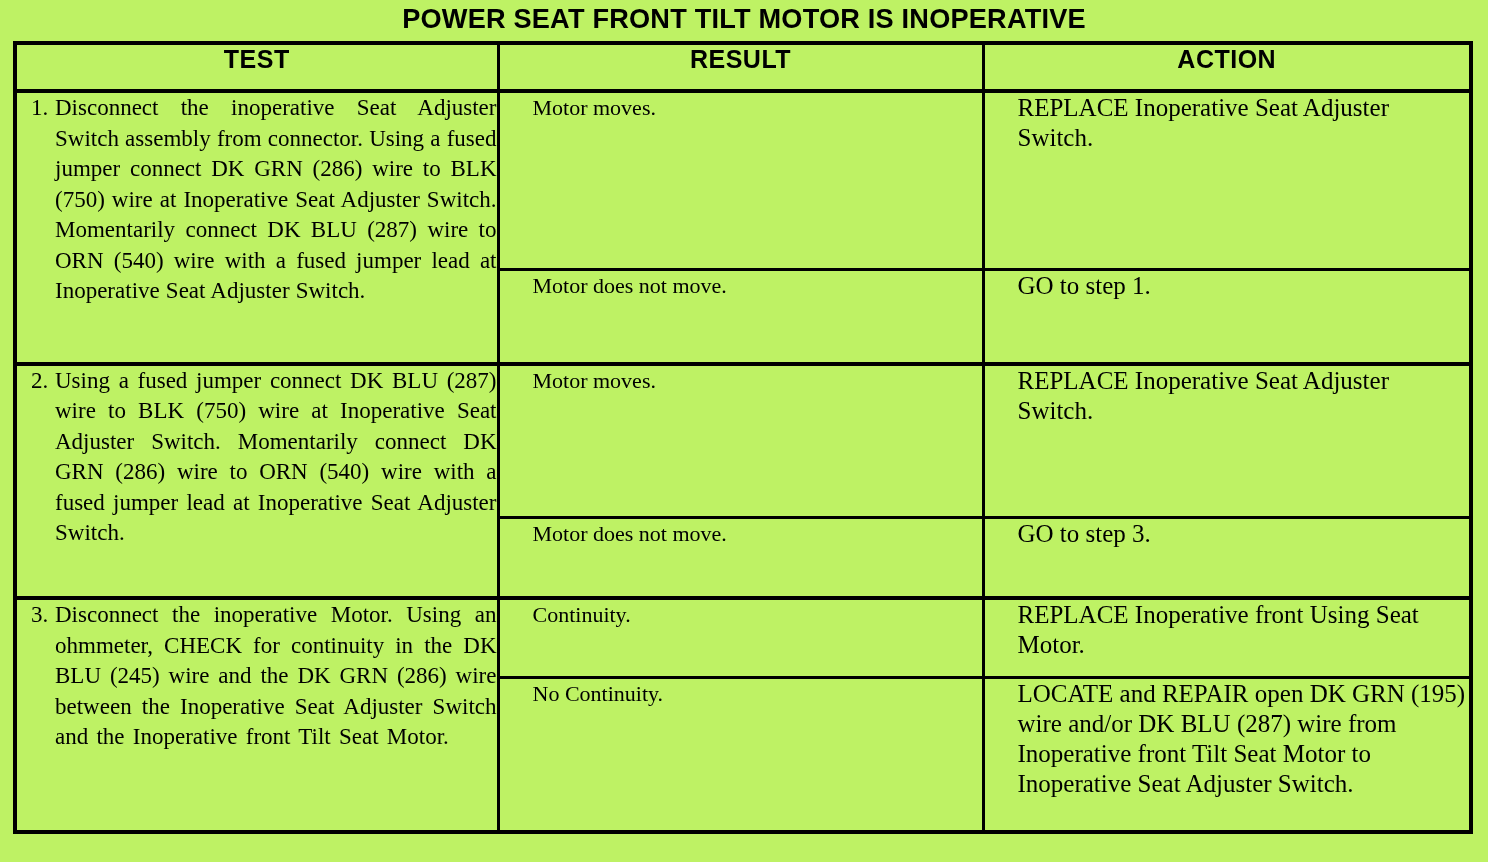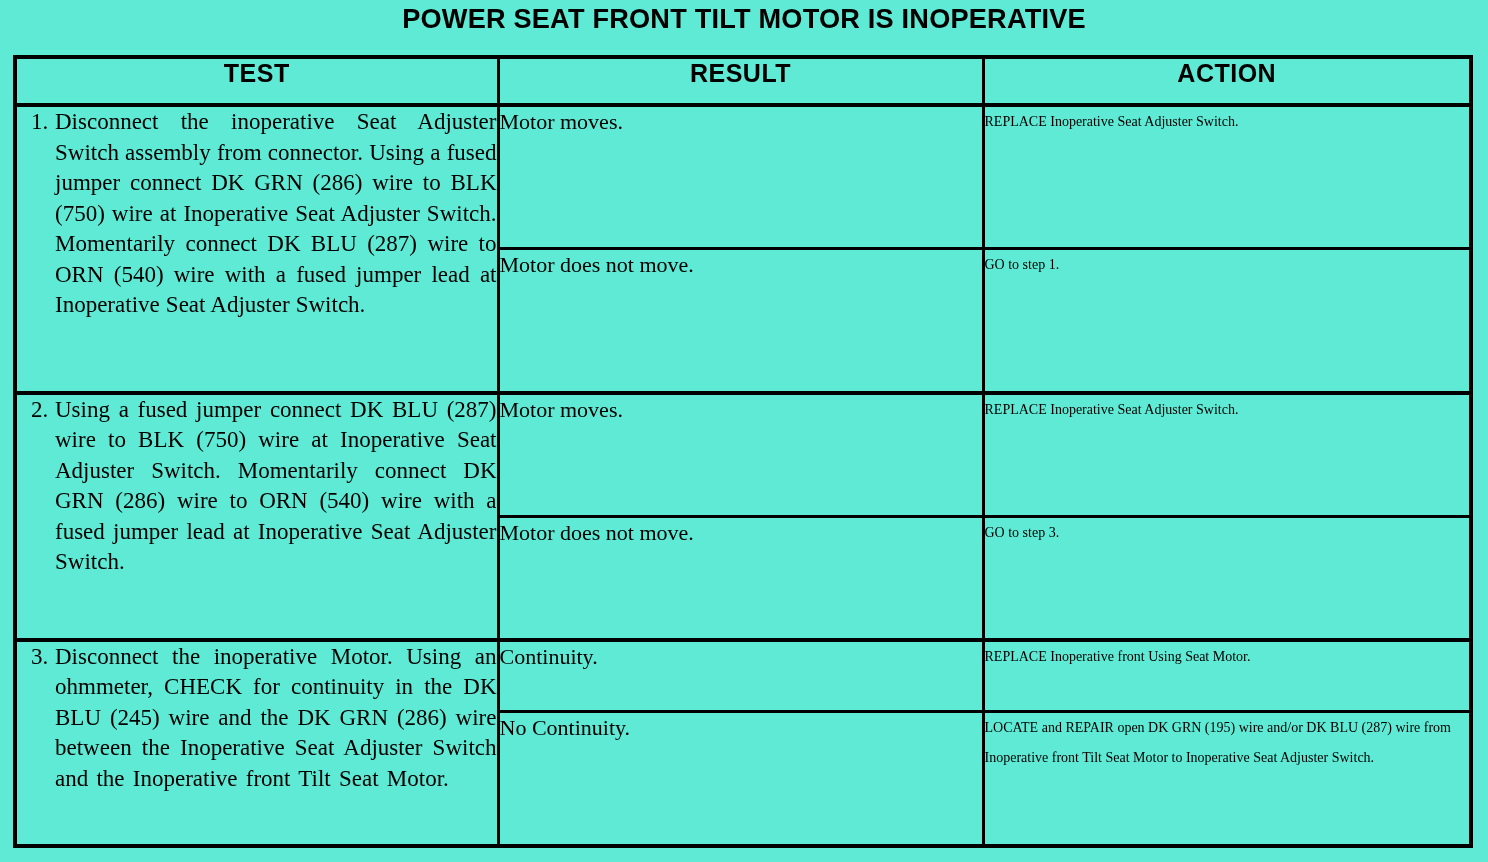--- a/index.html
+++ b/index.html
@@ -12,21 +12,21 @@
     height: 862px;
     font-family: "Liberation Serif", "DejaVu Serif", serif;
     color: #000000;
     overflow: hidden;
   }
 
   #page {
     position: relative;
     width: 1488px;
     height: 862px;
-    background: #5eead4;
+    background: #bef264;
   }
 
   
   .doc-title {
     position: absolute;
     top: 2px;
     left: 0;
     width: 1488px;
     text-align: center;
     font-family: "Liberation Sans", "DejaVu Sans", sans-serif;
@@ -36,21 +36,21 @@
     line-height: 34px;
     white-space: nowrap;
     transform: scaleX(0.97);
     transform-origin: center top;
   }
 
   
   .table-wrap {
     position: absolute;
     left: 13px;
-    top: 55px;
+    top: 41px;
     width: 1460px;
     height: 793px;
     box-sizing: border-box;
     border: 4px solid #000;
   }
 
   table.matrix {
     border-collapse: collapse;
     width: 100%;
     height: 100%;
@@ -115,27 +115,27 @@
     padding: 6px 4px 6px 8px;
     font-size: 22px;
     line-height: 30px;
   }
   .result-cell.sub-border { border-bottom: 3px solid #000; }
   .result-cell.thick-top  { border-top: 4px solid #000; }
 
   
   .action-cell {
     padding: 6px 10px 6px 10px;
-    font-size: 14px;
+    font-size: 25px;
     line-height: 30px;
   }
   .action-cell.sub-border { border-bottom: 3px solid #000; }
   .action-cell.thick-top  { border-top: 4px solid #000; }
 
-  .cell-text { display: block; }
+  .cell-text { display: block; padding-left: 33px; }
 </style>
 </head>
 <body>
 
 <div id="page">
 
   <div class="doc-title">POWER SEAT FRONT TILT MOTOR IS INOPERATIVE</div>
 
   <div class="table-wrap">
     <table class="matrix">

